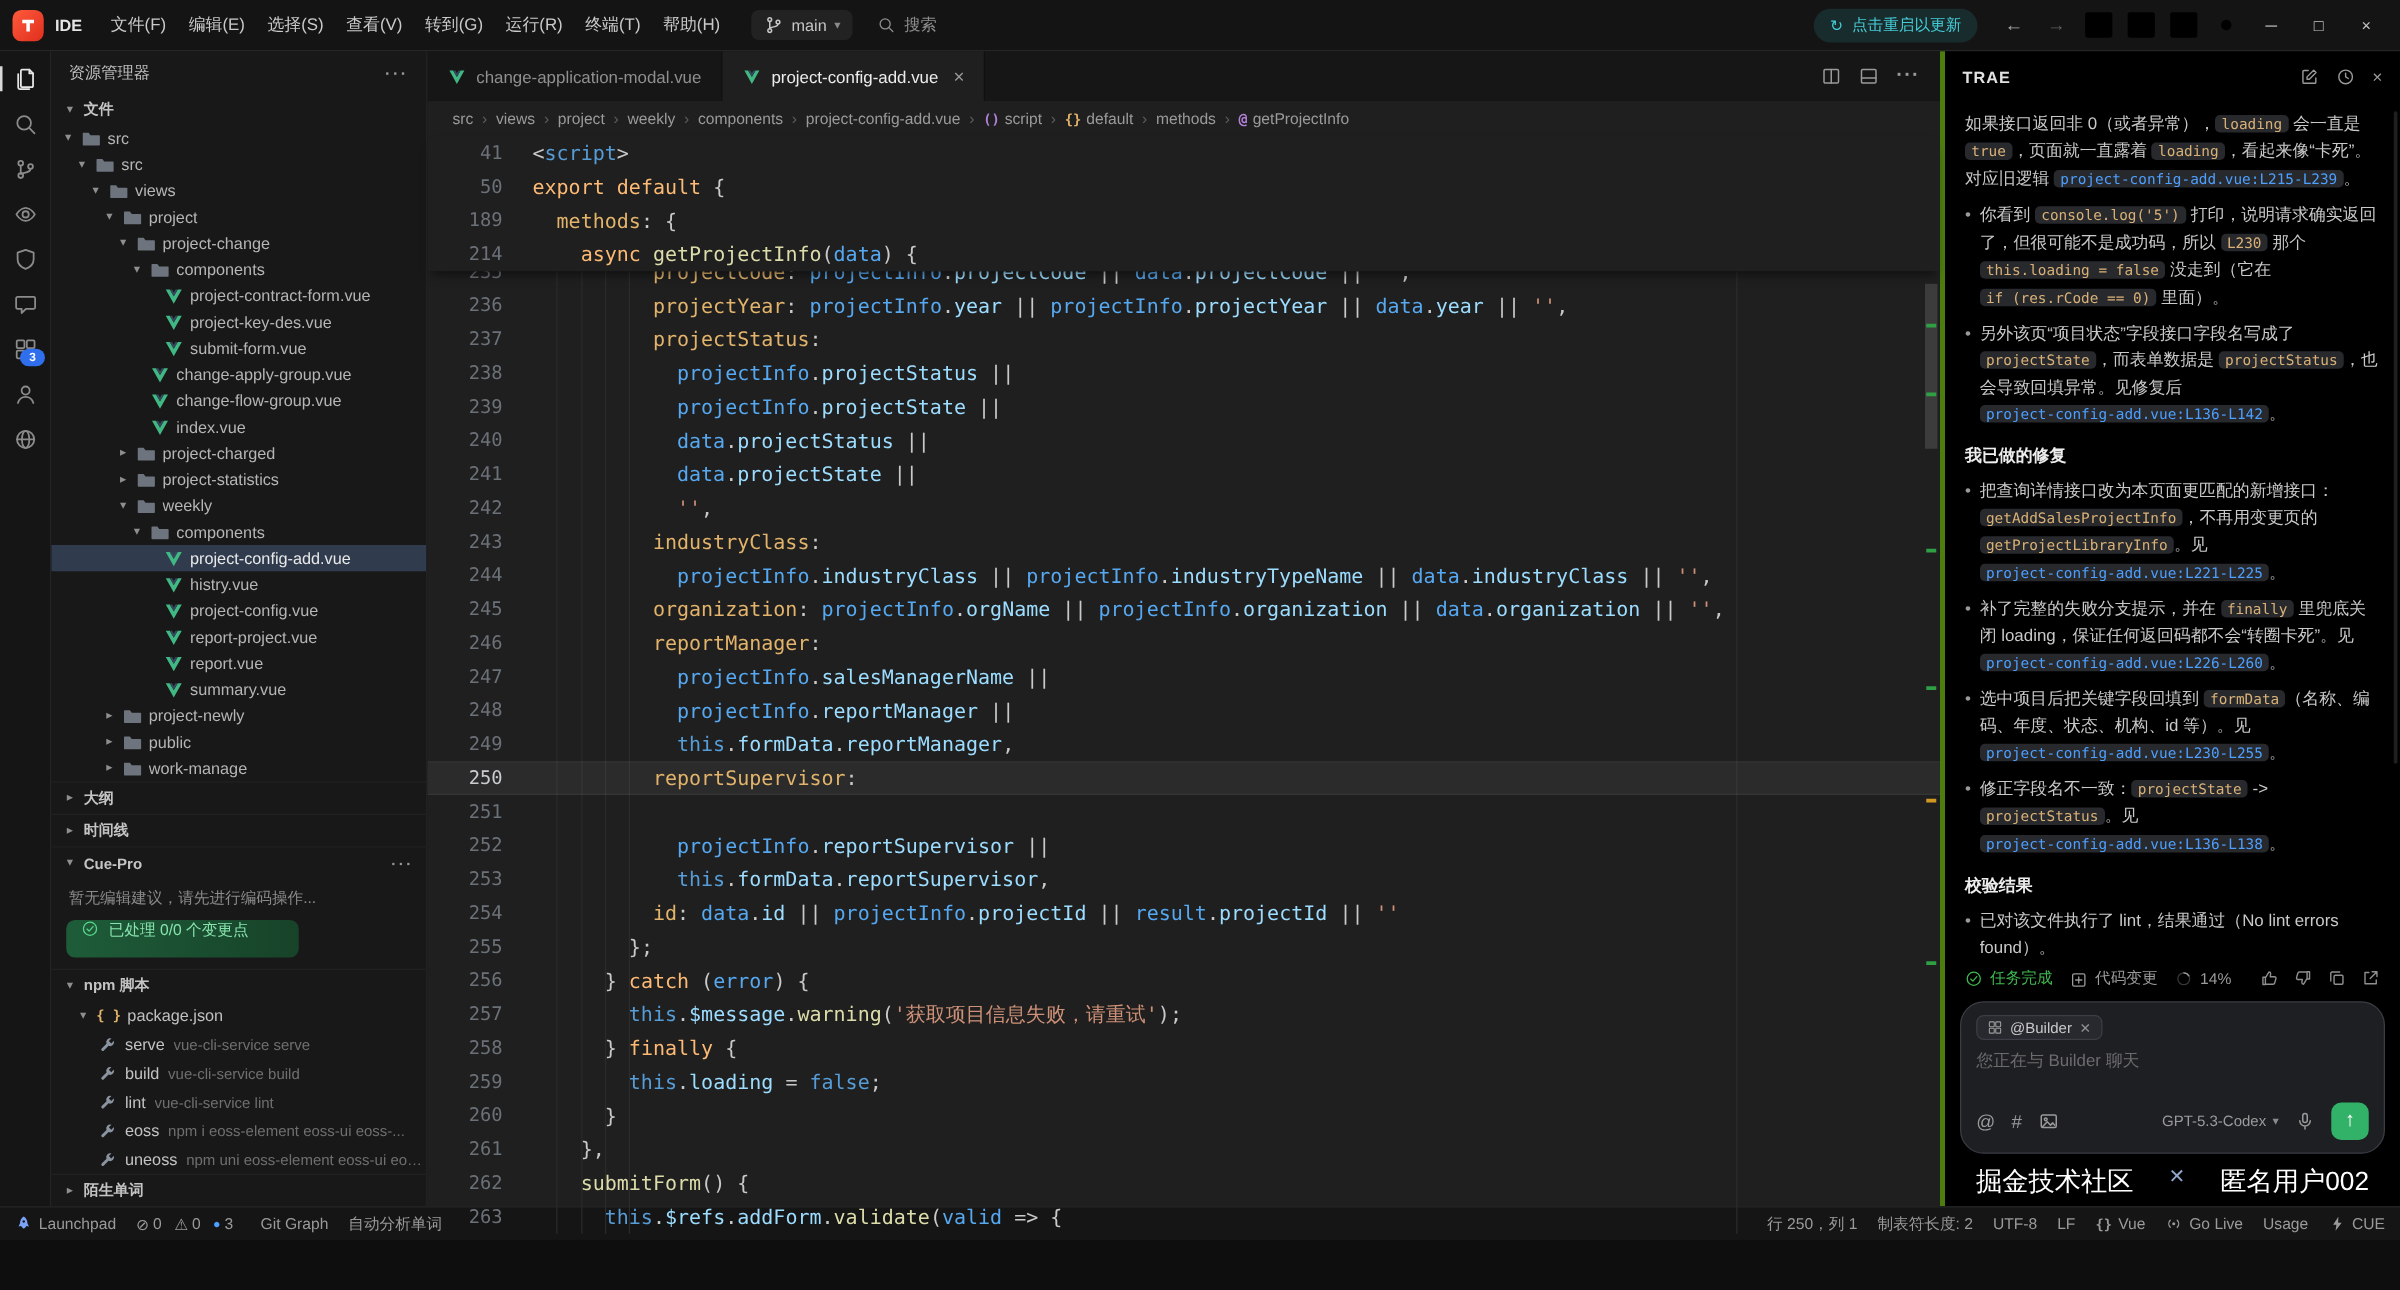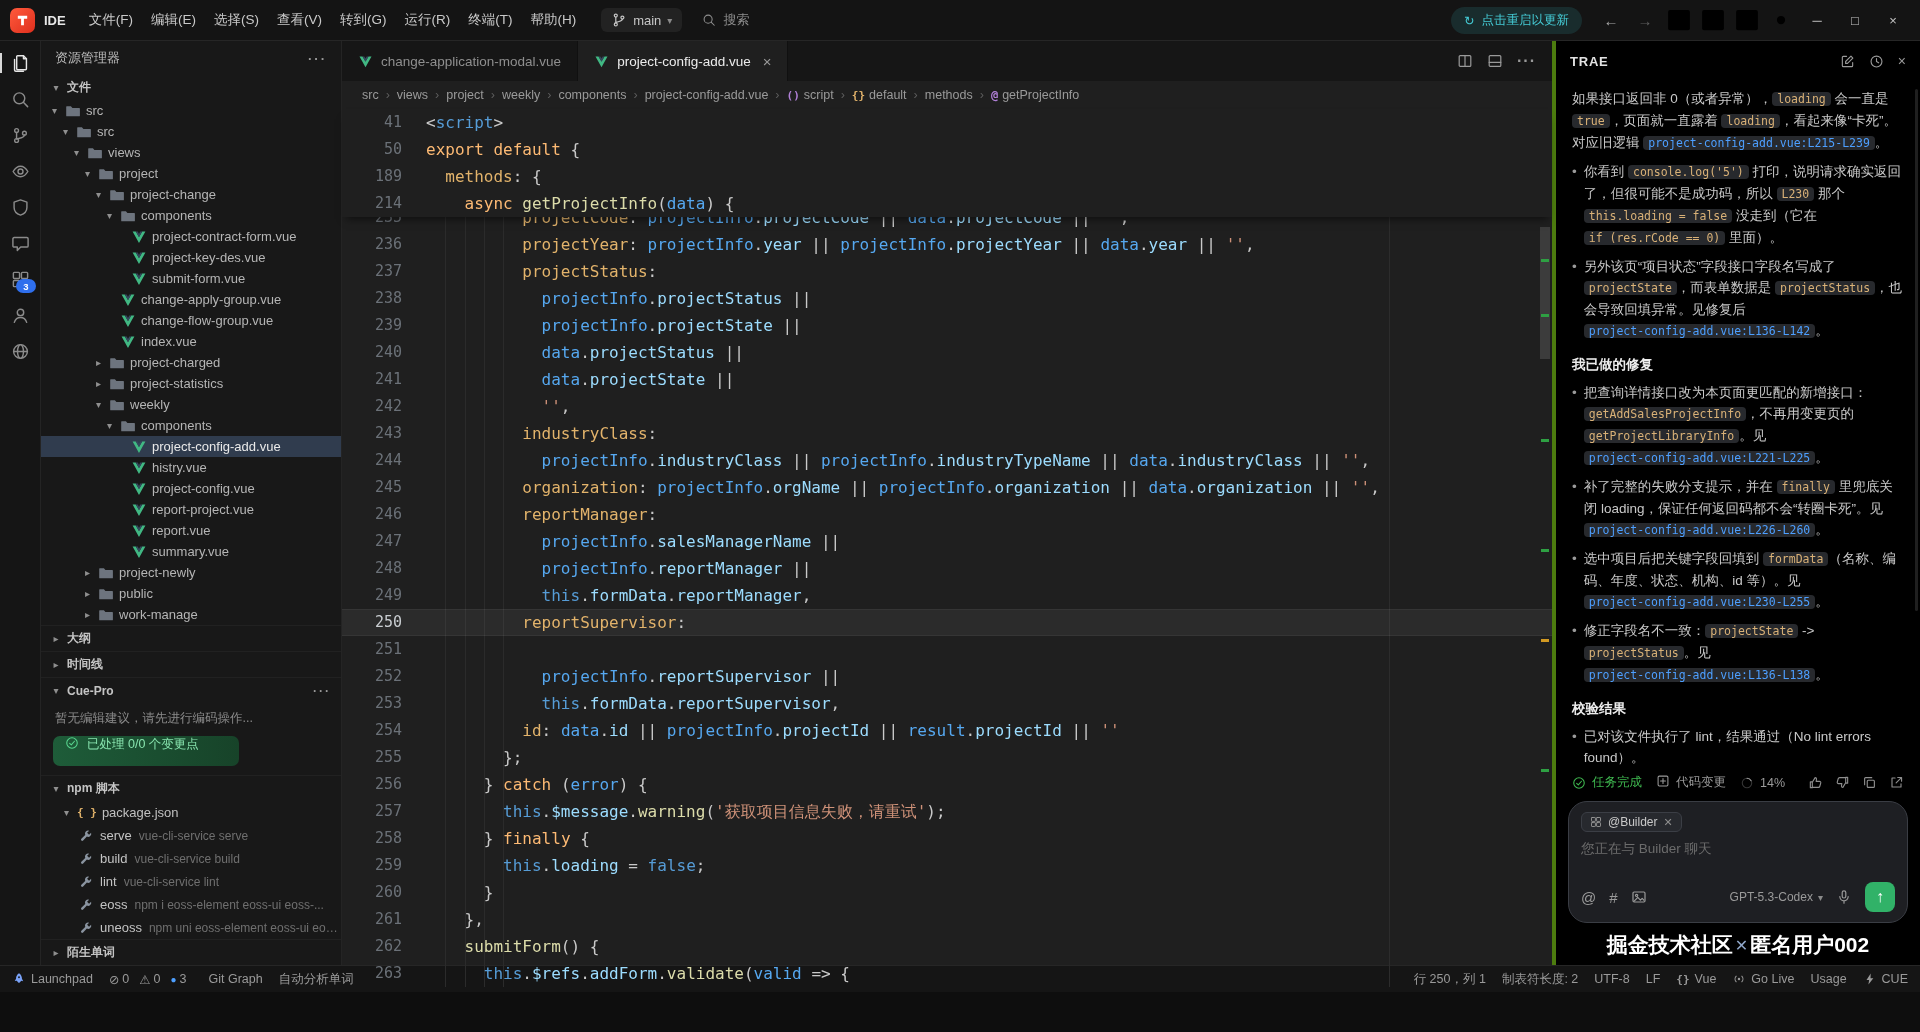--- a/index.html
+++ b/index.html
@@ -102,35 +102,35 @@
   .msg-h{font-weight:700;color:#ededed;margin:12px 0 4px}
   .msg-p{margin:7px 0}
   .msg-li{display:flex;gap:7px;margin:7px 0}
   .li-dot{color:#9a9a9a;flex:none}
   .chip{font-family:"DejaVu Sans Mono",monospace;font-size:11.5px;background:#27292d;border-radius:4px;padding:0 5px;color:#d9b177;white-space:nowrap}
   .chip.link{color:#4d9fff}
   .chat-sb{position:absolute;right:2px;top:8px;width:3px;height:76%;background:rgba(255,255,255,.12);border-radius:2px}
   .chat-foot{flex:none;display:flex;align-items:center;gap:14px;padding:6px 16px;font-size:12.5px;color:#9a9a9a}
   .cf-done{color:#3fb950;display:flex;gap:6px;align-items:center}
   .cf-done .ic{width:14px;height:14px;color:#3fb950}
-  .cf-item{display:flex;gap:6px;align-items:flex-start}
+  .cf-item{display:flex;gap:6px;align-items:flex-end}
   .cf-item .ic{width:14px;height:14px}
   .cf-icons{margin-left:auto;display:flex;gap:12px;color:#8f8f8f;align-items:center}
   .cf-icons .ic{width:15px;height:15px}
   .inputbox{flex:none;margin:4px 12px 6px;border:1px solid #3a3d44;border-radius:19px;background:#1e1f23;padding:10px 12px;display:flex;flex-direction:column;gap:8px}
   .ctx-chip{display:inline-flex;width:max-content;align-items:center;gap:6px;background:#27292e;border:1px solid #3b3e45;border-radius:6px;padding:2px 8px;font-size:12px;color:#c9c9c9}
   .ctx-chip .ic{width:12px;height:12px;color:#9a9a9a}
   .ctx-x{color:#8f8f8f;font-size:11px}
   .ph{color:#6c6c6c;min-height:34px;font-size:13.5px}
   .in-toolbar{display:flex;align-items:center;gap:13px;color:#9a9a9a}
   .in-glyph{font-size:15px;color:#9a9a9a}
   .in-toolbar .ic{width:16px;height:16px}
   .model{margin-left:auto;display:flex;align-items:center;gap:5px;font-size:12px;color:#9a9a9a;white-space:nowrap}
   .send{width:30px;height:30px;border-radius:8px;background:#31b268;color:#fff;display:grid;place-items:center;font-size:16px;font-weight:700}
-  .watermark{flex:none;display:flex;align-items:center;justify-content:center;gap:2px;padding:2px 0 6px;font-size:21px;font-weight:700;color:#fff;white-space:nowrap}
+  .watermark{flex:none;display:flex;align-items:flex-start;justify-content:center;gap:28px;padding:2px 0 6px;font-size:21px;font-weight:400;color:#fff;white-space:nowrap}
   .wm-x{color:#8fa6c9;font-size:16px}
 
   
   .statusbar{height:26px;flex:none;background:#151515;border-top:1px solid #262626;display:flex;align-items:center;padding:0 12px;gap:16px;font-size:12.5px;color:#9a9a9a;white-space:nowrap}
   .sb-item{display:flex;align-items:center;gap:5px}
   .sb-item .ic{width:14px;height:14px}
   .probs{display:flex;align-items:center;gap:4px}
   .prob{display:flex;align-items:center;gap:3px;margin-right:6px}
   .p-dot{color:#4d9fff;font-size:10px}
   .sb-right{margin-left:auto;display:flex;gap:16px;align-items:center}

